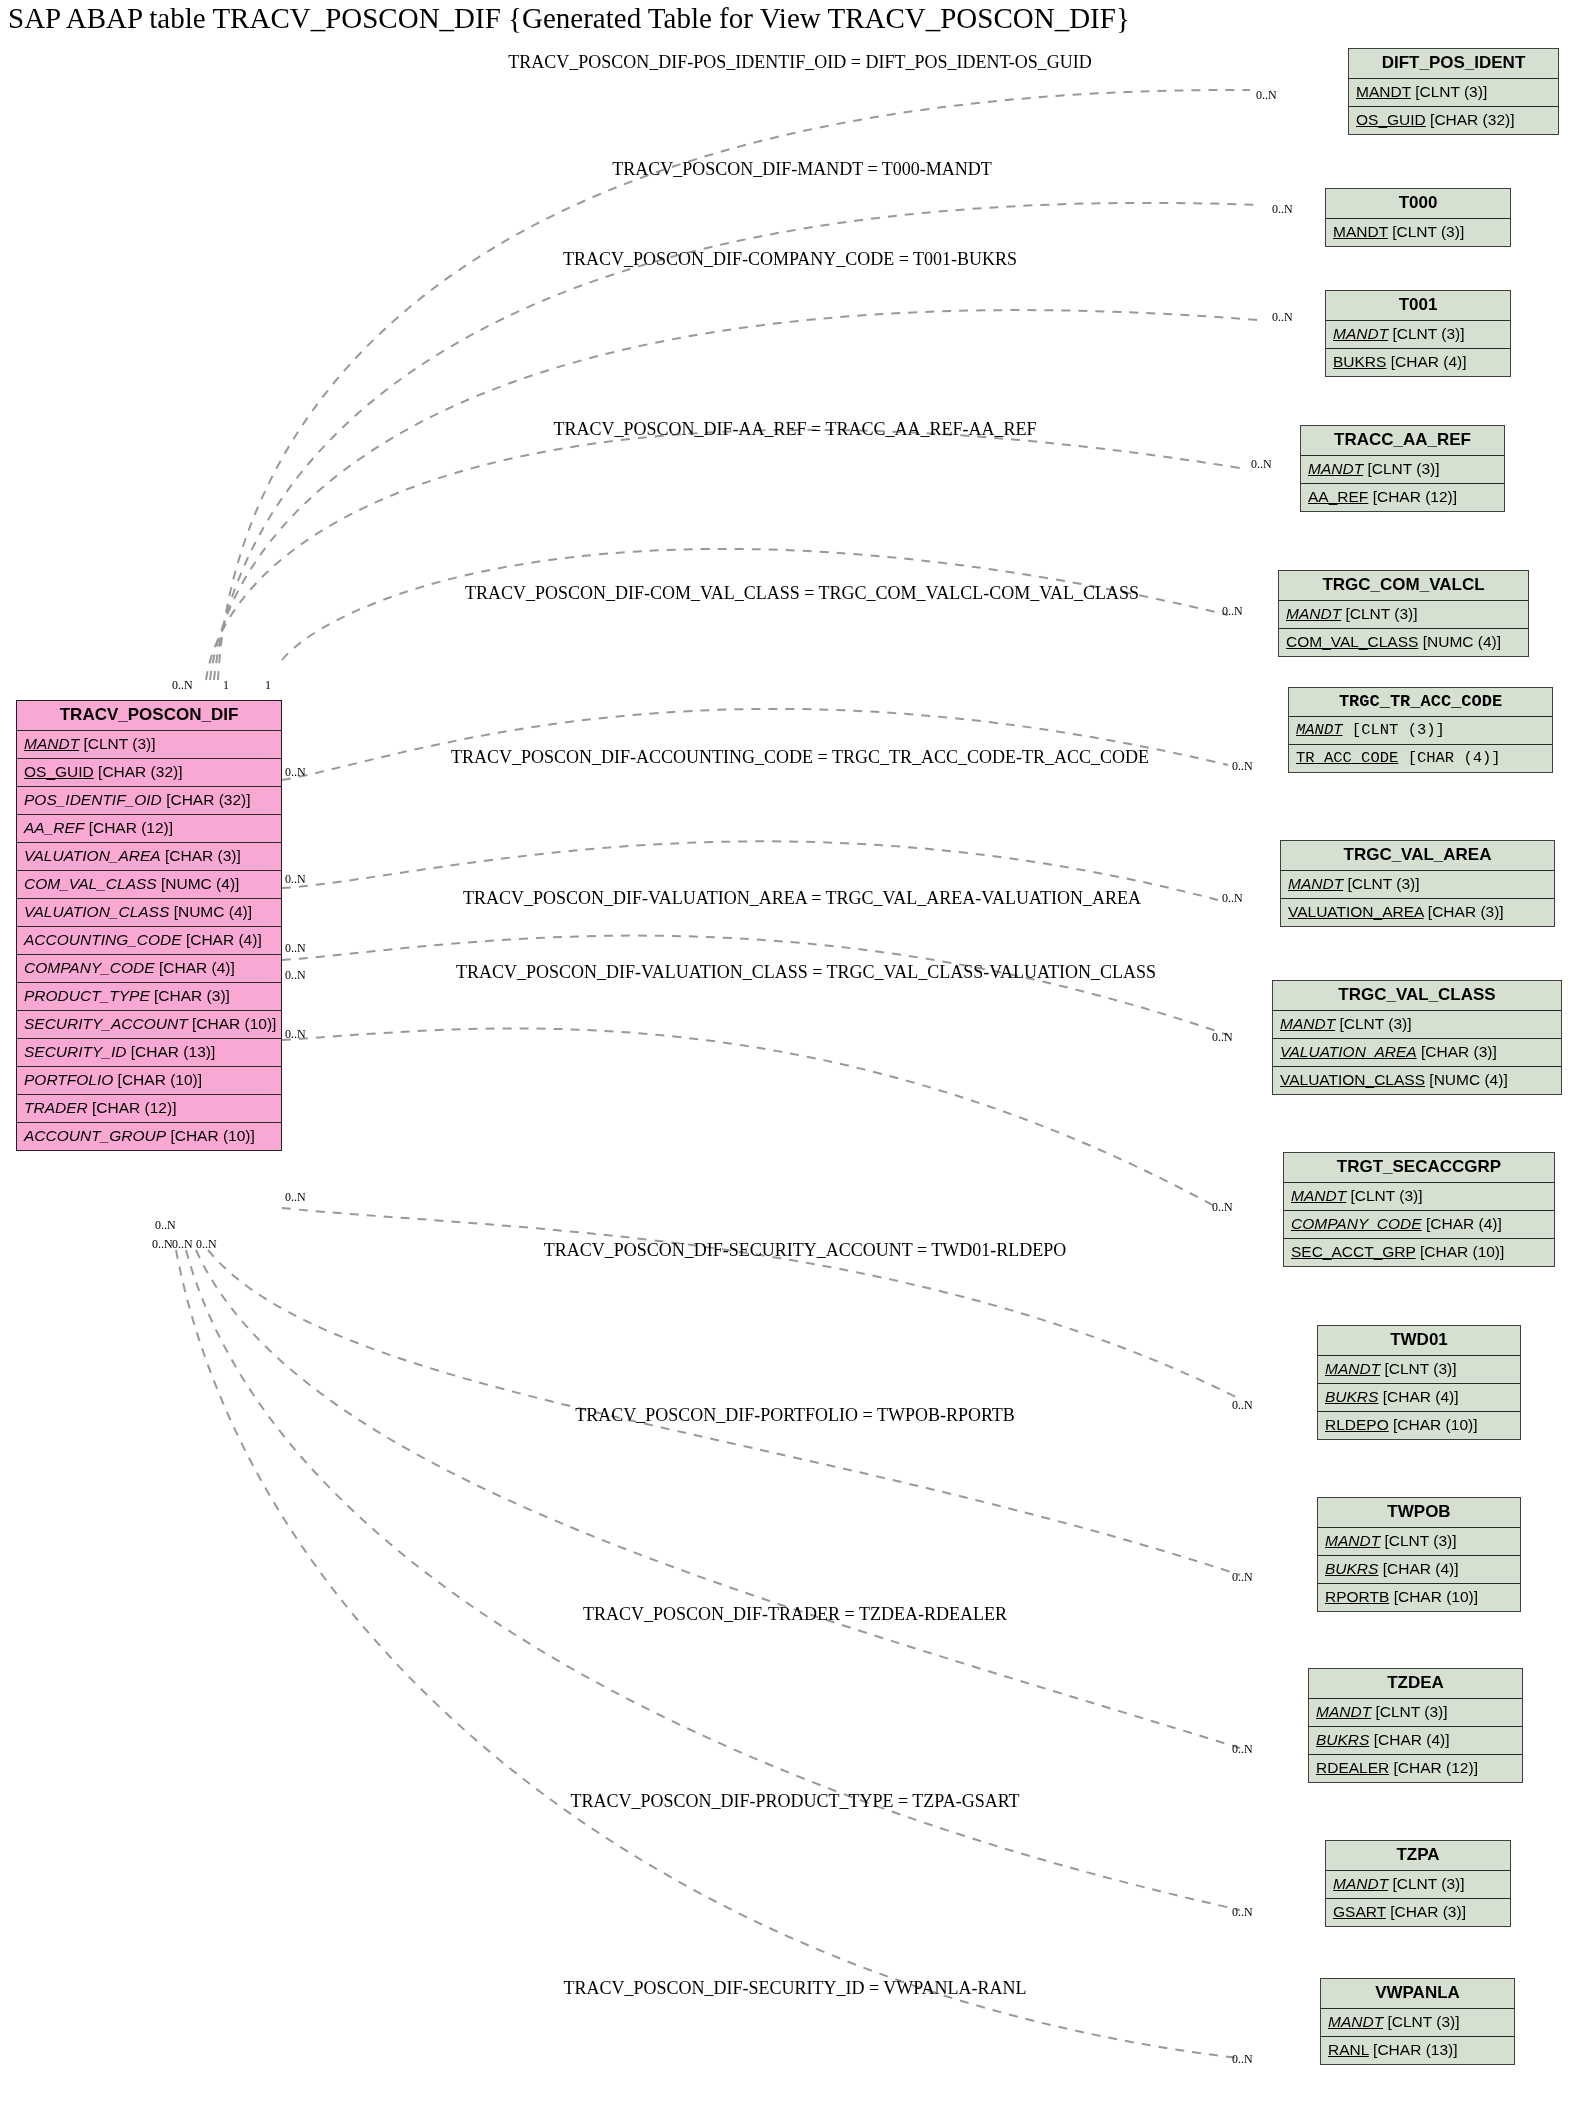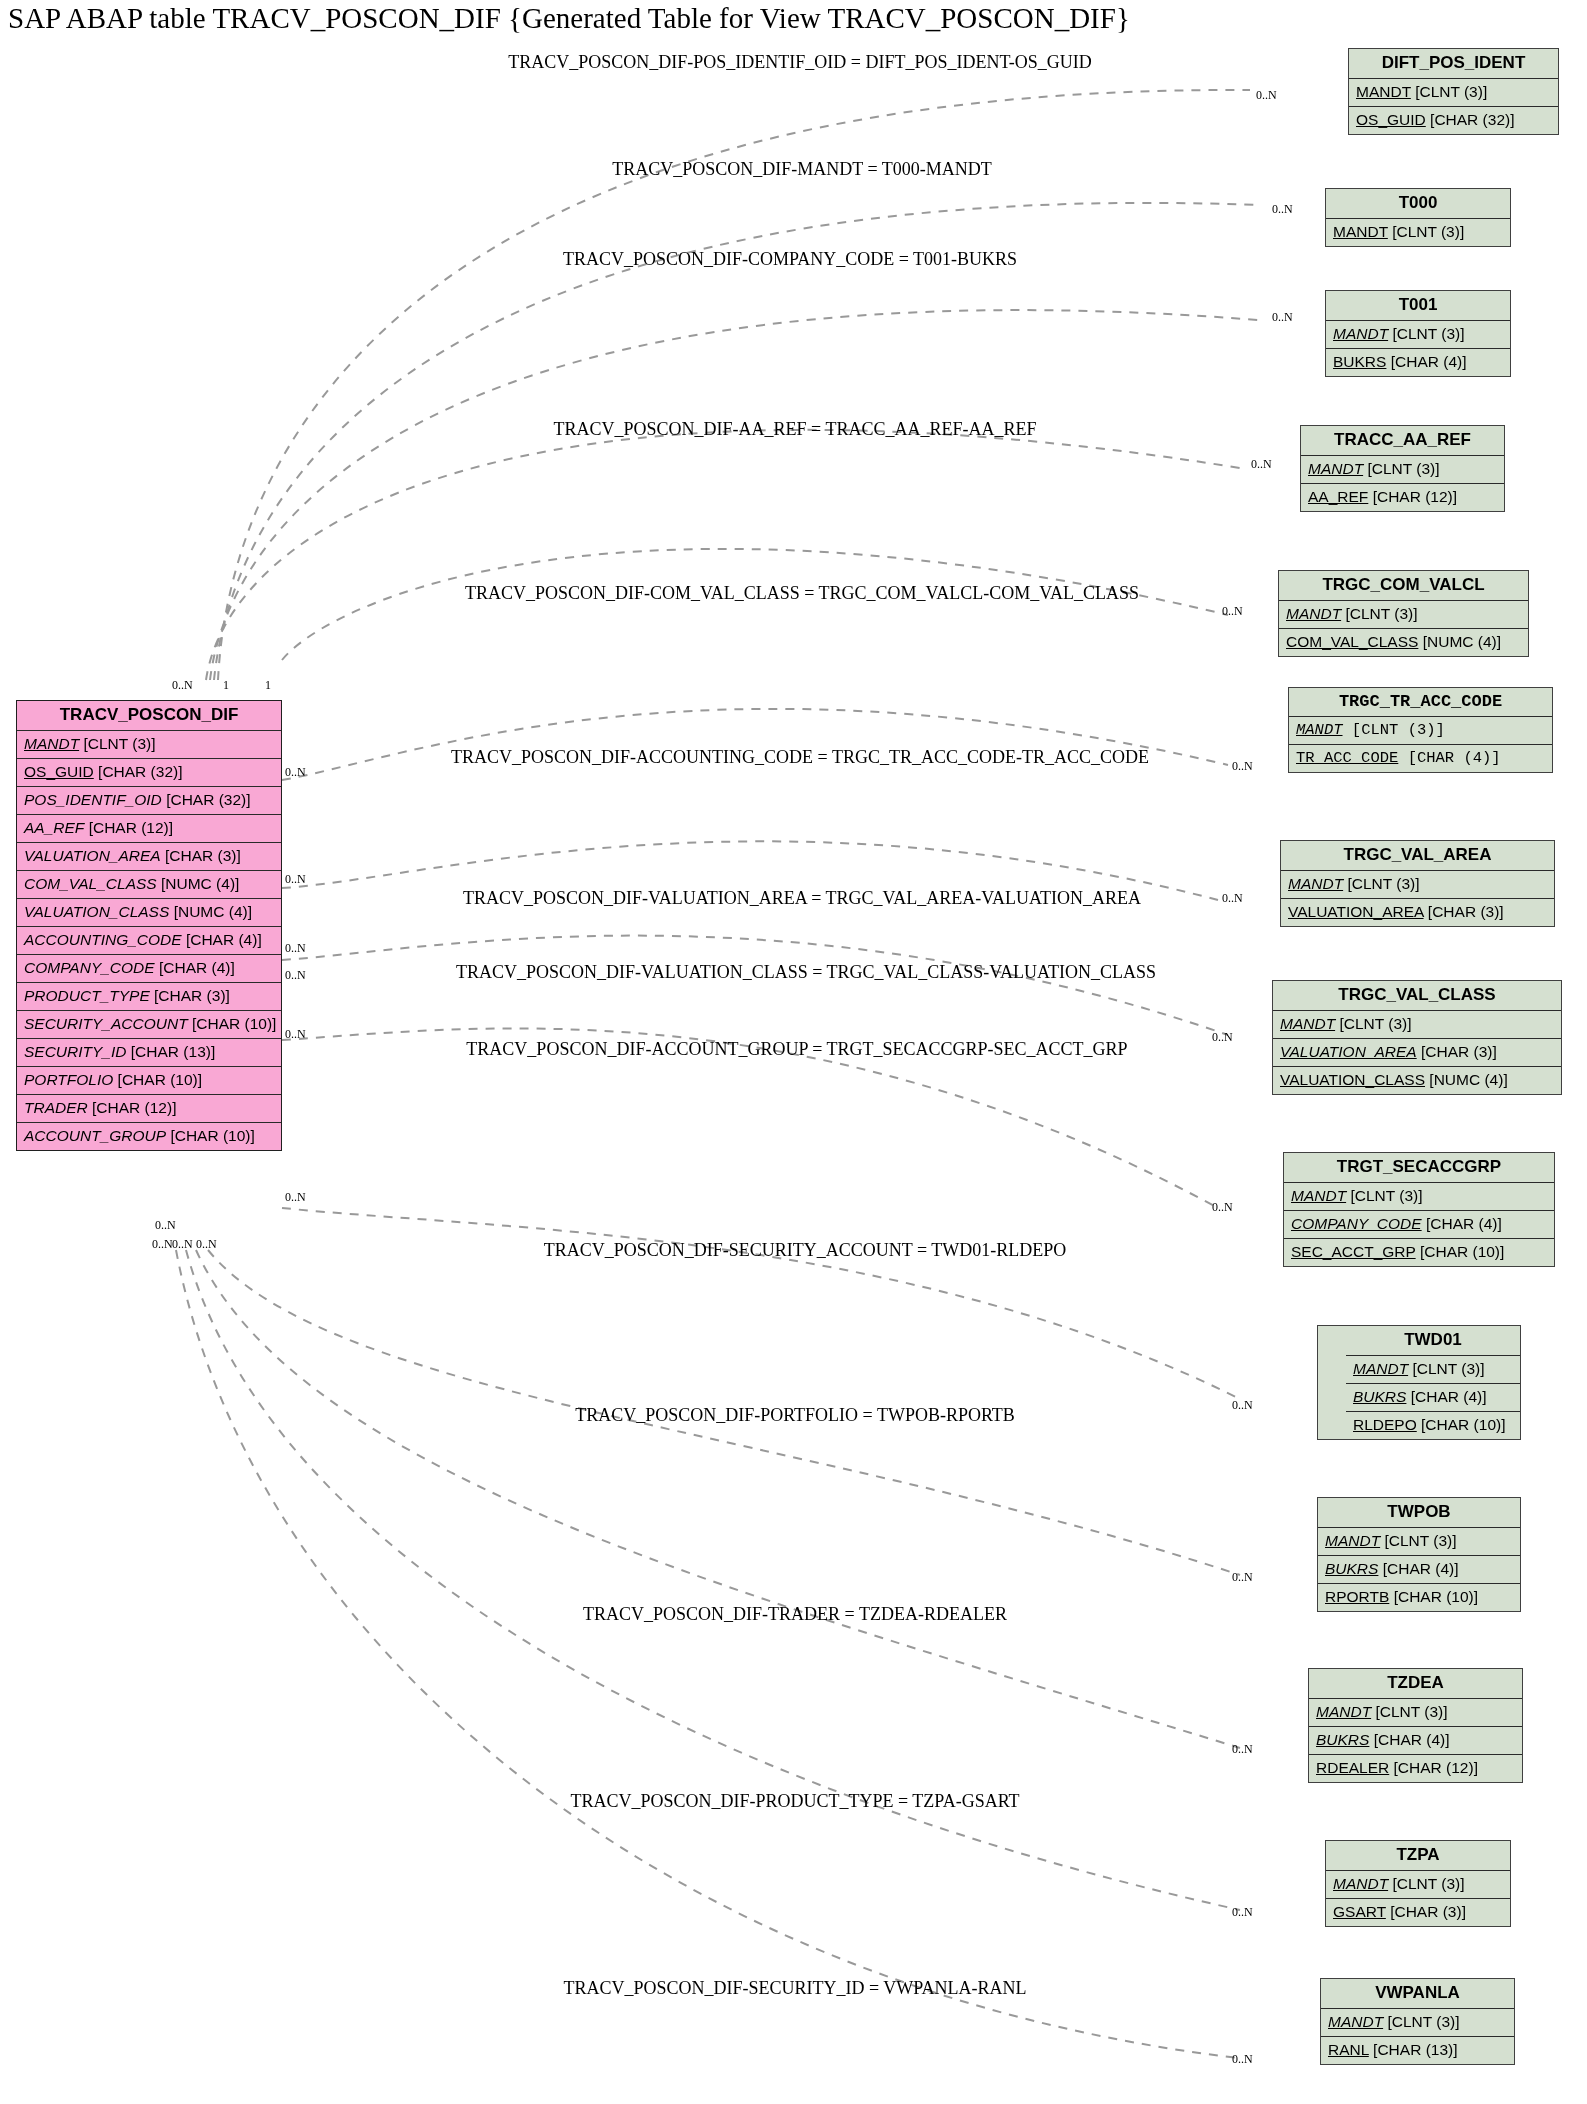--- a/index.html
+++ b/index.html
@@ -202,21 +202,21 @@
     <div class="field"><span class="fname key">VALUATION_CLASS</span> <span class="ftype">[NUMC (4)]</span></div>
   </div>
 
   <div class="entity" style="left:1283px; top:1152px; width:272px;">
     <div class="entity-title">TRGT_SECACCGRP</div>
     <div class="field"><span class="fname key ital">MANDT</span> <span class="ftype">[CLNT (3)]</span></div>
     <div class="field"><span class="fname key ital">COMPANY_CODE</span> <span class="ftype">[CHAR (4)]</span></div>
     <div class="field"><span class="fname key">SEC_ACCT_GRP</span> <span class="ftype">[CHAR (10)]</span></div>
   </div>
 
-  <div class="entity" style="left:1317px; top:1325px; width:204px;padding-left:28px;">
+  <div class="entity" style="left:1317px; top:1325px; width:204px;">
     <div class="entity-title">TWD01</div>
     <div class="field"><span class="fname key ital">MANDT</span> <span class="ftype">[CLNT (3)]</span></div>
     <div class="field"><span class="fname key ital">BUKRS</span> <span class="ftype">[CHAR (4)]</span></div>
     <div class="field"><span class="fname key">RLDEPO</span> <span class="ftype">[CHAR (10)]</span></div>
   </div>
 
   <div class="entity" style="left:1317px; top:1497px; width:204px;">
     <div class="entity-title">TWPOB</div>
     <div class="field"><span class="fname key ital">MANDT</span> <span class="ftype">[CLNT (3)]</span></div>
     <div class="field"><span class="fname key ital">BUKRS</span> <span class="ftype">[CHAR (4)]</span></div>
@@ -243,21 +243,20 @@
   </div>
 
   <div class="rel-label" style="left:800px; top:52px;">TRACV_POSCON_DIF-POS_IDENTIF_OID = DIFT_POS_IDENT-OS_GUID</div>
   <div class="rel-label" style="left:802px; top:159px;">TRACV_POSCON_DIF-MANDT = T000-MANDT</div>
   <div class="rel-label" style="left:790px; top:249px;">TRACV_POSCON_DIF-COMPANY_CODE = T001-BUKRS</div>
   <div class="rel-label" style="left:795px; top:419px;">TRACV_POSCON_DIF-AA_REF = TRACC_AA_REF-AA_REF</div>
   <div class="rel-label" style="left:802px; top:583px;">TRACV_POSCON_DIF-COM_VAL_CLASS = TRGC_COM_VALCL-COM_VAL_CLASS</div>
   <div class="rel-label" style="left:802px; top:888px;">TRACV_POSCON_DIF-VALUATION_AREA = TRGC_VAL_AREA-VALUATION_AREA</div>
   <div class="rel-label" style="left:800px; top:747px;">TRACV_POSCON_DIF-ACCOUNTING_CODE = TRGC_TR_ACC_CODE-TR_ACC_CODE</div>
   <div class="rel-label" style="left:806px; top:962px;">TRACV_POSCON_DIF-VALUATION_CLASS = TRGC_VAL_CLASS-VALUATION_CLASS</div>
-  <div class="rel-label" style="left:797px; top:1039px;">TRACV_POSCON_DIF-ACCOUNT_GROUP = TRGT_SECACCGRP-SEC_ACCT_GRP</div>
   <div class="rel-label" style="left:805px; top:1200px;margin-top:40px;">TRACV_POSCON_DIF-SECURITY_ACCOUNT = TWD01-RLDEPO</div>
   <div class="rel-label" style="left:795px; top:1405px;">TRACV_POSCON_DIF-PORTFOLIO = TWPOB-RPORTB</div>
   <div class="rel-label" style="left:795px; top:1604px;">TRACV_POSCON_DIF-TRADER = TZDEA-RDEALER</div>
   <div class="rel-label" style="left:795px; top:1791px;">TRACV_POSCON_DIF-PRODUCT_TYPE = TZPA-GSART</div>
   <div class="rel-label" style="left:795px; top:1978px;">TRACV_POSCON_DIF-SECURITY_ID = VWPANLA-RANL</div>
 
   <div class="card" style="left:1256px; top:88px;">0..N</div>
   <div class="card" style="left:1272px; top:202px;">0..N</div>
   <div class="card" style="left:1272px; top:310px;">0..N</div>
   <div class="card" style="left:1251px; top:457px;">0..N</div>

